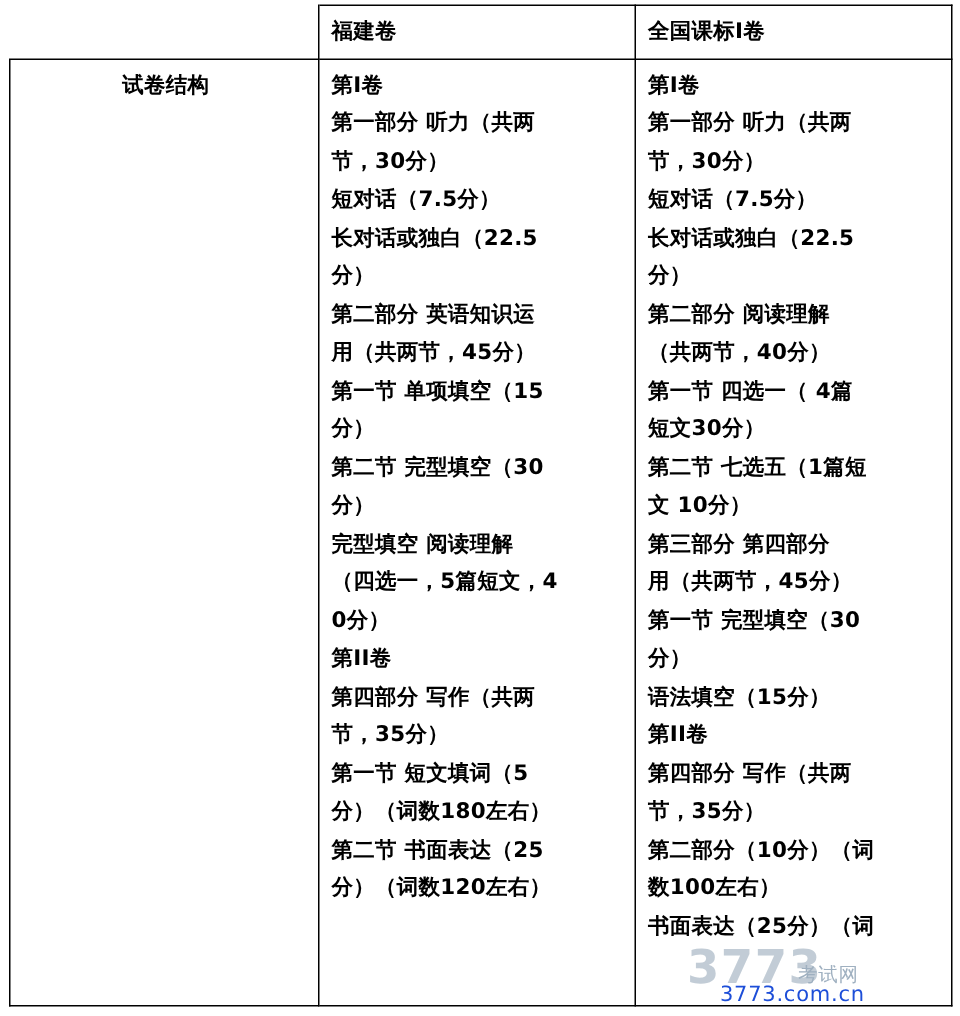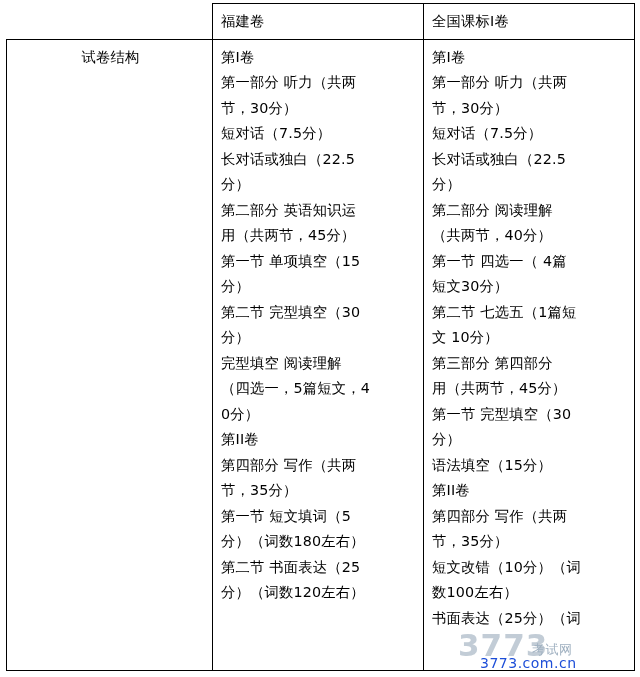--- a/index.html
+++ b/index.html
@@ -14,20 +14,21 @@
     color: #000000;
     position: relative;
     overflow: hidden;
   }
   .sheet {
     position: absolute;
     left: 6px;
     top: 3px;
     width: 628px;
     height: 579px;
+    font-weight: bold;
   }
   table.compare {
     border-collapse: collapse;
     table-layout: fixed;
     width: 628px;
     height: 668px;
   }
   table.compare col.c0 { width: 206px; }
   table.compare col.c1 { width: 211px; }
   table.compare col.c2 { width: 211px; }
@@ -167,21 +168,21 @@
             <p>第二节  七选五（1篇短</p>
             <p>文  10分）</p>
             <p>第三部分  第四部分</p>
             <p>用（共两节，45分）</p>
             <p>第一节  完型填空（30</p>
             <p>分）</p>
             <p>语法填空（15分）</p>
             <p>第II卷</p>
             <p>第四部分  写作（共两</p>
             <p>节，35分）</p>
-            <p>短文改错（10分）（词</p>
+            <p>第二部分（10分）（词</p>
             <p>数100左右）</p>
             <p>书面表达（25分）（词</p>
           </div>
         </td>
       </tr>
     </tbody>
   </table>
 </div>
 
 <div class="watermark">

